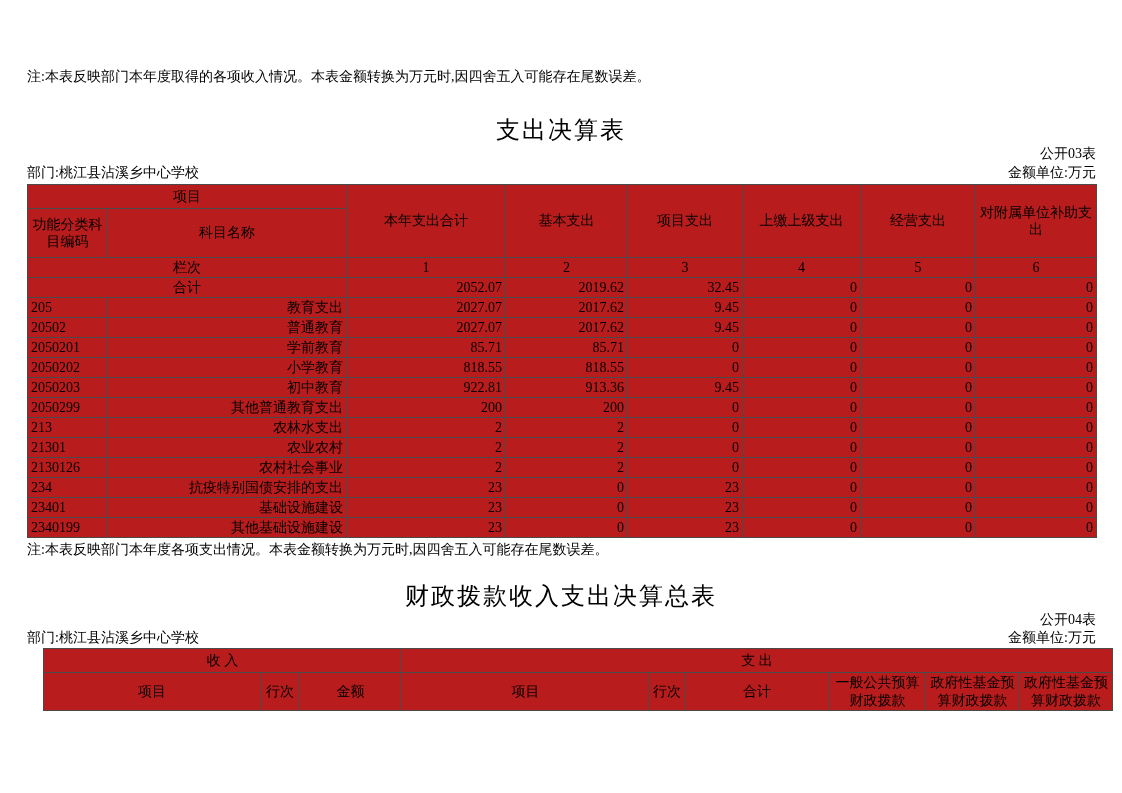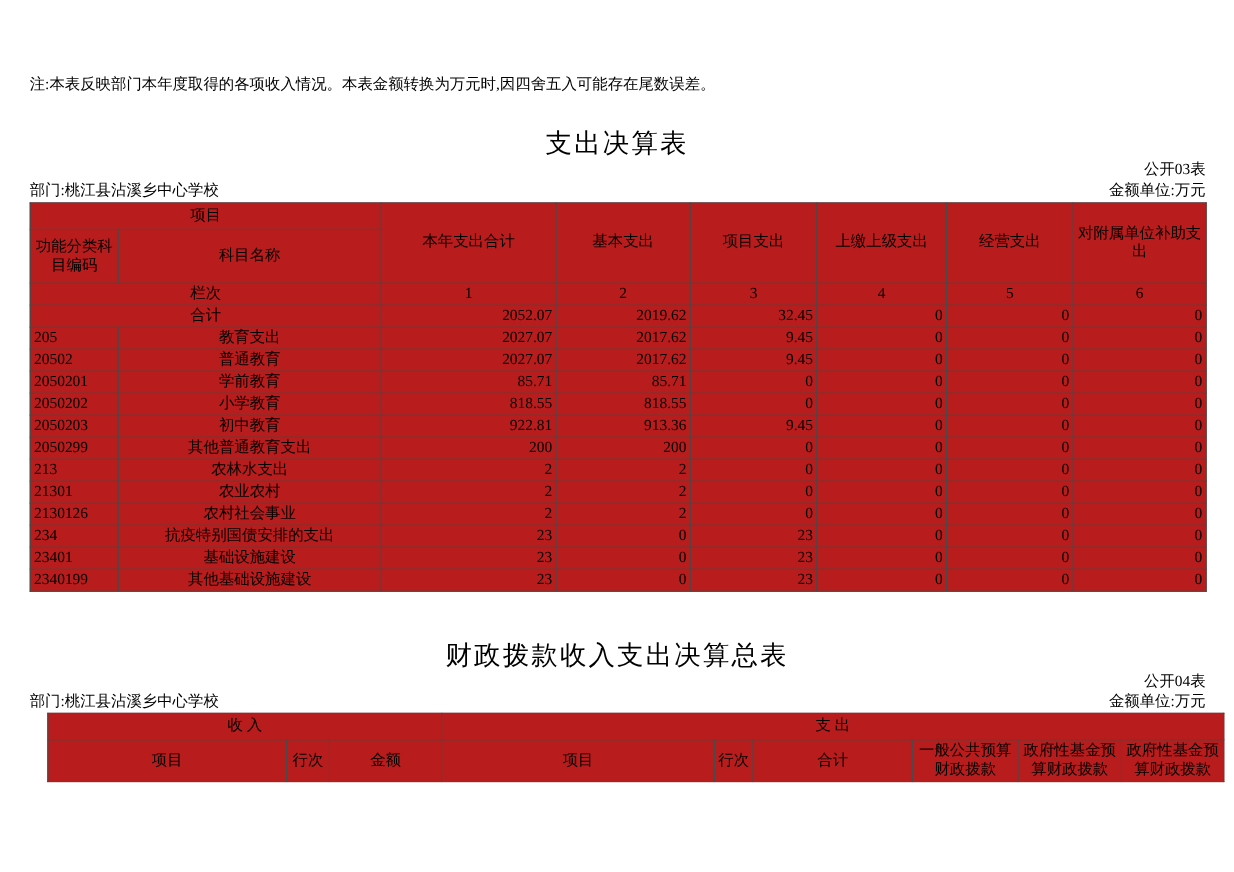--- a/index.html
+++ b/index.html
@@ -33,21 +33,21 @@
     border: 1px solid #4a4a4a;
     font-weight: normal;
     padding: 0 3px;
     line-height: 1.22;
     vertical-align: middle;
     overflow: hidden;
   }
   .grid th { text-align: center; }
   .cell-center { text-align: center; }
   .cell-left { text-align: left; padding-left: 2px; }
-  .cell-name { text-align: center; padding-left: 3px; }
+  .cell-name { text-align: right; padding-left: 3px; }
   .num { text-align: right; padding-right: 4px; }
   .bold { font-weight: bold; }
 
   tr.h24 { height: 24px; }
   tr.h49 { height: 49px; }
   tr.h20 { height: 20px; margin-top: 28px; }
   tr.h38 { height: 38px; }
 
   #note-top    { left: 27px; top: 68px; }
   #title-03    { top: 114px; }
@@ -237,20 +237,21 @@
           <td class="num">23</td>
           <td class="num">0</td>
           <td class="num">23</td>
           <td class="num">0</td>
           <td class="num">0</td>
           <td class="num">0</td>
         </tr>
       </tbody>
   </table>
 
+  <div id="note-03" class="note">注:本表反映部门本年度各项支出情况。本表金额转换为万元时,因四舍五入可能存在尾数误差。</div>
 
   <h1 id="title-04" class="doc-title">财政拨款收入支出决算总表</h1>
 
   <div id="code-04" class="meta right">公开04表</div>
   <div id="dept-04" class="meta">部门:桃江县沾溪乡中心学校</div>
   <div id="unit-04" class="meta right">金额单位:万元</div>
 
   <table id="table-04" class="grid">
     <colgroup>
       <col style="width:217px">

